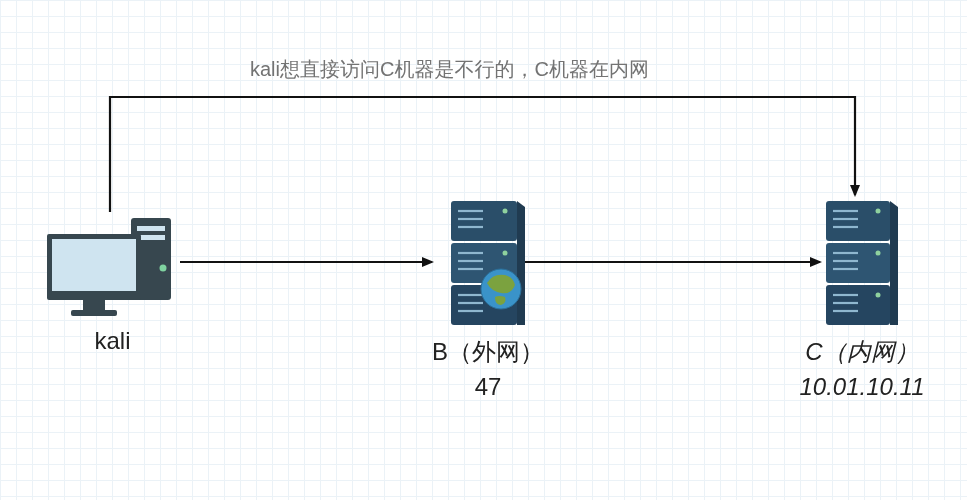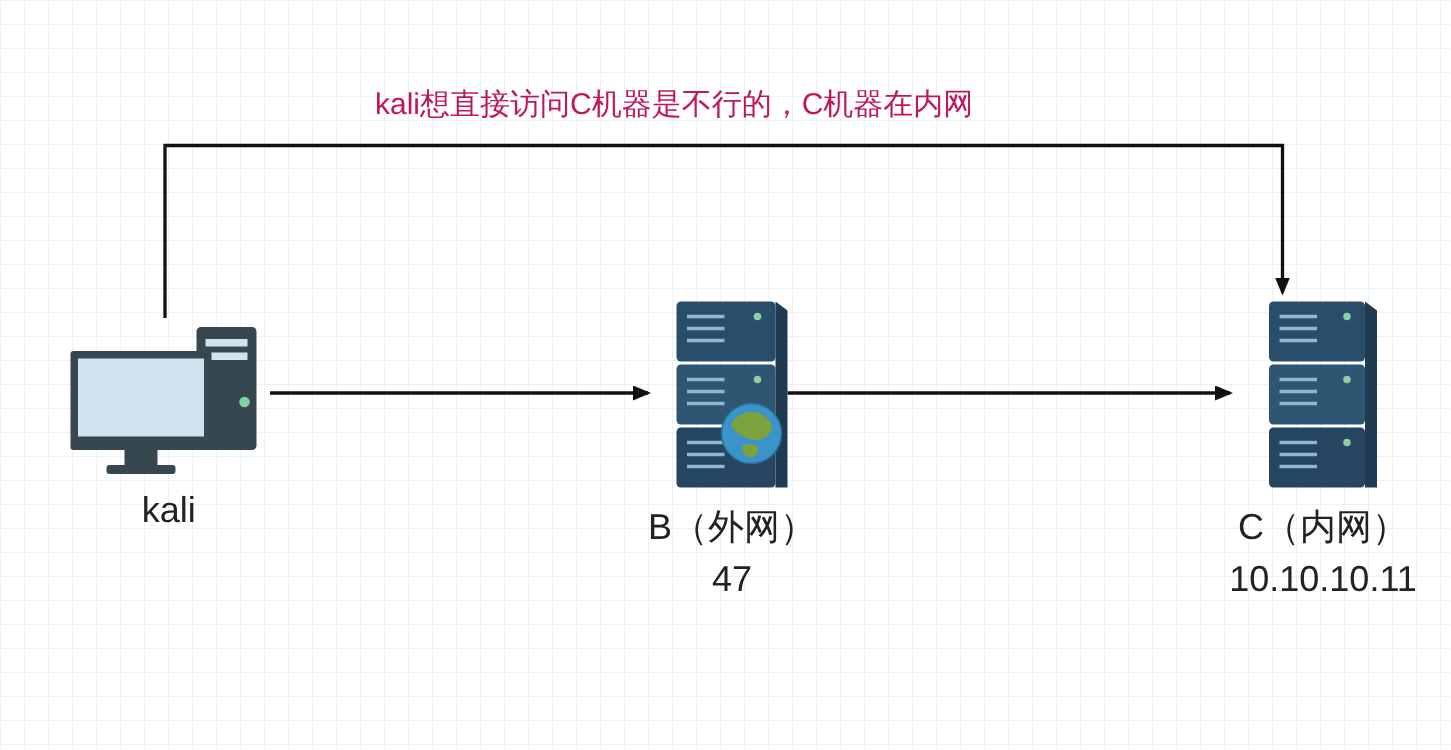--- a/index.html
+++ b/index.html
@@ -26,21 +26,21 @@
     margin-top: 6px;
     text-align: center;
     font-size: 24px;
     color: #222;
     line-height: 1.45;
     white-space: nowrap;
   }
   .diagram-title {
     position: absolute;
     font-size: 20px;
-    color: #be185d;
+    color: #737373;
     white-space: nowrap;
   }
   svg.icon { display: block; }
 </style>
 </head>
 <body>
 
 <div class="diagram-title" style="left:250px; top:56px;">
   <span>kali想直接访问C机器是不行的，C机器在内网</span>
 </div>
@@ -112,21 +112,21 @@
       <path d="M -6 8 q 4 -2 10 0 q 2 6 -4 8 q -6 0 -6 -8 z" fill="#7ba23f"></path>
       <circle cx="0" cy="0" r="20" fill="none" stroke="#2b6f99" stroke-width="1"></circle>
     </g>
   </svg>
   <div class="labels">
     <div>B（外网）</div>
     <div>47</div>
   </div>
 </div>
 
-<div class="node" style="left:832px; top:197px; width:100px;">
+<div class="node" style="left:812px; top:197px; width:100px;font-style:italic;">
   <svg class="icon" width="84" height="132" viewBox="0 0 84 132">
     <rect x="6" y="4" width="64" height="40" rx="3" fill="#2a4e69"></rect>
     <rect x="6" y="46" width="64" height="40" rx="3" fill="#2e5572"></rect>
     <rect x="6" y="88" width="64" height="40" rx="3" fill="#254560"></rect>
     <polygon points="70,4 78,10 78,128 70,128" fill="#203b51"></polygon>
     <g stroke="#8fb7cf" stroke-width="2.2">
       <line x1="13" y1="14" x2="38" y2="14"></line>
       <line x1="13" y1="22" x2="38" y2="22"></line>
       <line x1="13" y1="30" x2="38" y2="30"></line>
       <line x1="13" y1="56" x2="38" y2="56"></line>
@@ -137,15 +137,15 @@
       <line x1="13" y1="114" x2="38" y2="114"></line>
     </g>
     <g fill="#8fd19e">
       <circle cx="58" cy="14" r="2.5"></circle>
         <circle cx="58" cy="56" r="2.5"></circle>
         <circle cx="58" cy="98" r="2.5"></circle>
     </g>
   </svg>
   <div class="labels">
     <div>C（内网）</div>
-    <div>10.10.10.11</div>
+    <div>10.01.10.11</div>
   </div>
 </div>
 
 </body></html>

